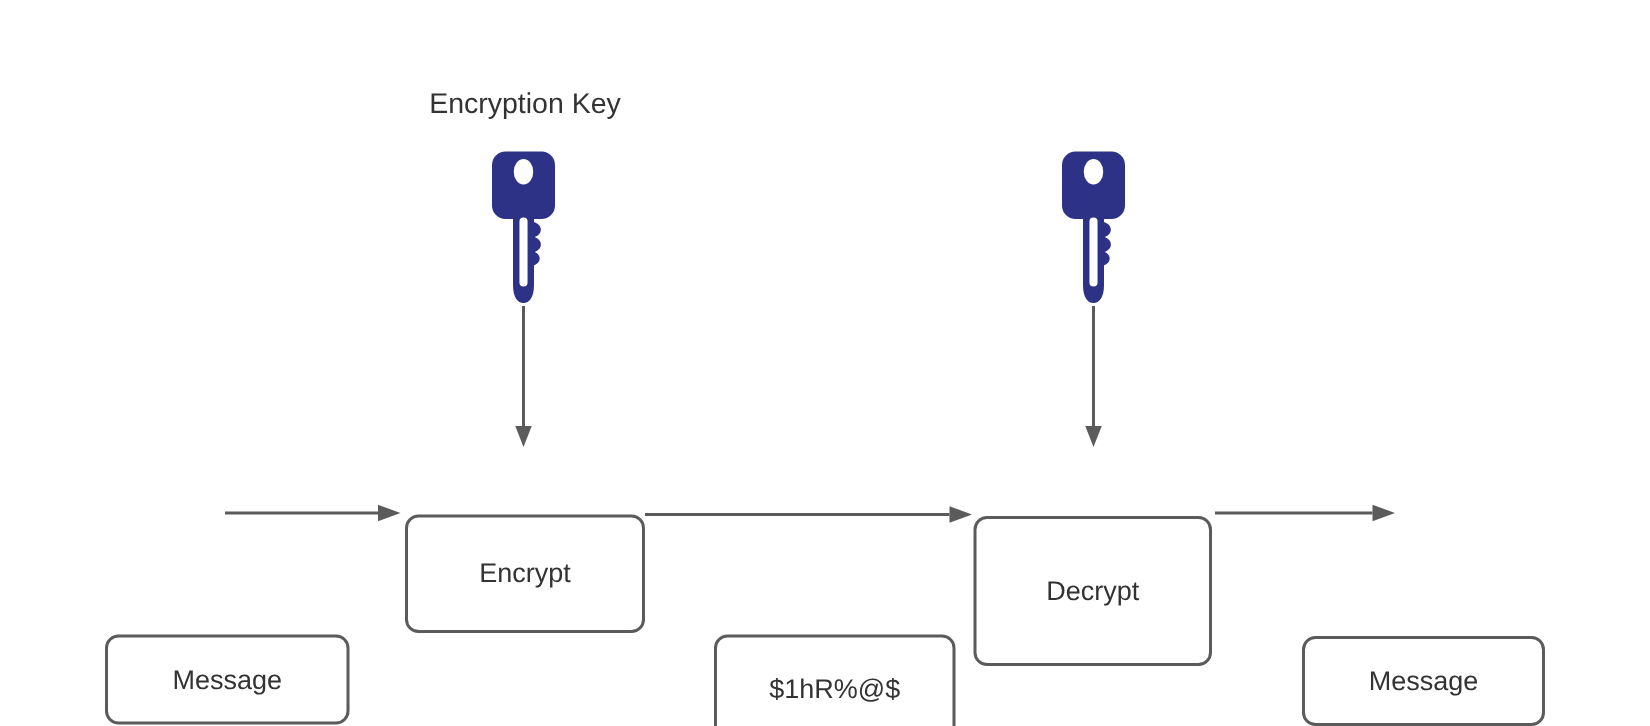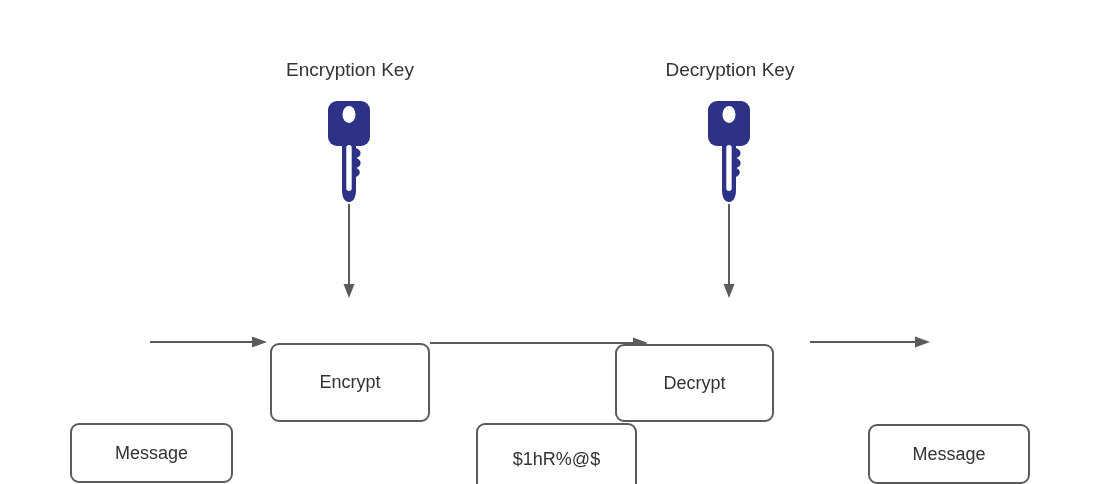--- a/index.html
+++ b/index.html
@@ -92,21 +92,20 @@
     </g>
 
     <g class="arrow">
       <line x1="729" y1="204" x2="729" y2="284"></line>
       <polygon points="729,298 723.5,284 734.5,284"></polygon>
     </g>
   </svg>
 
   <div class="key-label" style="left:350px; top:59px;">Encryption Key</div>
 
-  <div class="key-label" style="left:730px; top:59px;">Decryption Key</div>
 
   <span class="key-icon" style="left:327px; top:100px;">
     <svg viewBox="0 0 44 108" width="44" height="108">
       <rect class="key-body" x="1" y="1" width="42" height="45" rx="9"></rect>
       <path class="key-body" d="M15 40 L29 40 L29 48
         C35 50 35 56 29.5 58
         C35 60 35 66 29.5 68
         C34 70 34 75 29 77
         L29 90 C29 98 26 102 22 102 C18 102 15 98 15 90 Z"></path>
       <ellipse class="key-hole-shape" cx="22" cy="14.5" rx="6.5" ry="8.5"></ellipse>
@@ -124,21 +123,21 @@
         L29 90 C29 98 26 102 22 102 C18 102 15 98 15 90 Z"></path>
       <ellipse class="key-hole-shape" cx="22" cy="14.5" rx="6.5" ry="8.5"></ellipse>
       <rect class="key-hole-shape" x="19.3" y="45" width="5.4" height="46" rx="2.7"></rect>
     </svg>
   </span>
 
   <div class="node" style="left:270px; top:301px; width:160px; height:79px;">
     <span>Encrypt</span>
   </div>
 
-  <div class="node" style="left:615px; top:302px; width:159px; height:78px;">
+  <div class="node" style="left:649px; top:302px; width:159px; height:100px;">
     <span>Decrypt</span>
   </div>
 
   <div class="node" style="left:70px; top:381px; width:163px; height:60px;">
     <span>Message</span>
   </div>
 
   <div class="node" style="left:476px; top:381px; width:161px; height:73px;">
     <span>$1hR%@$</span>
   </div>

